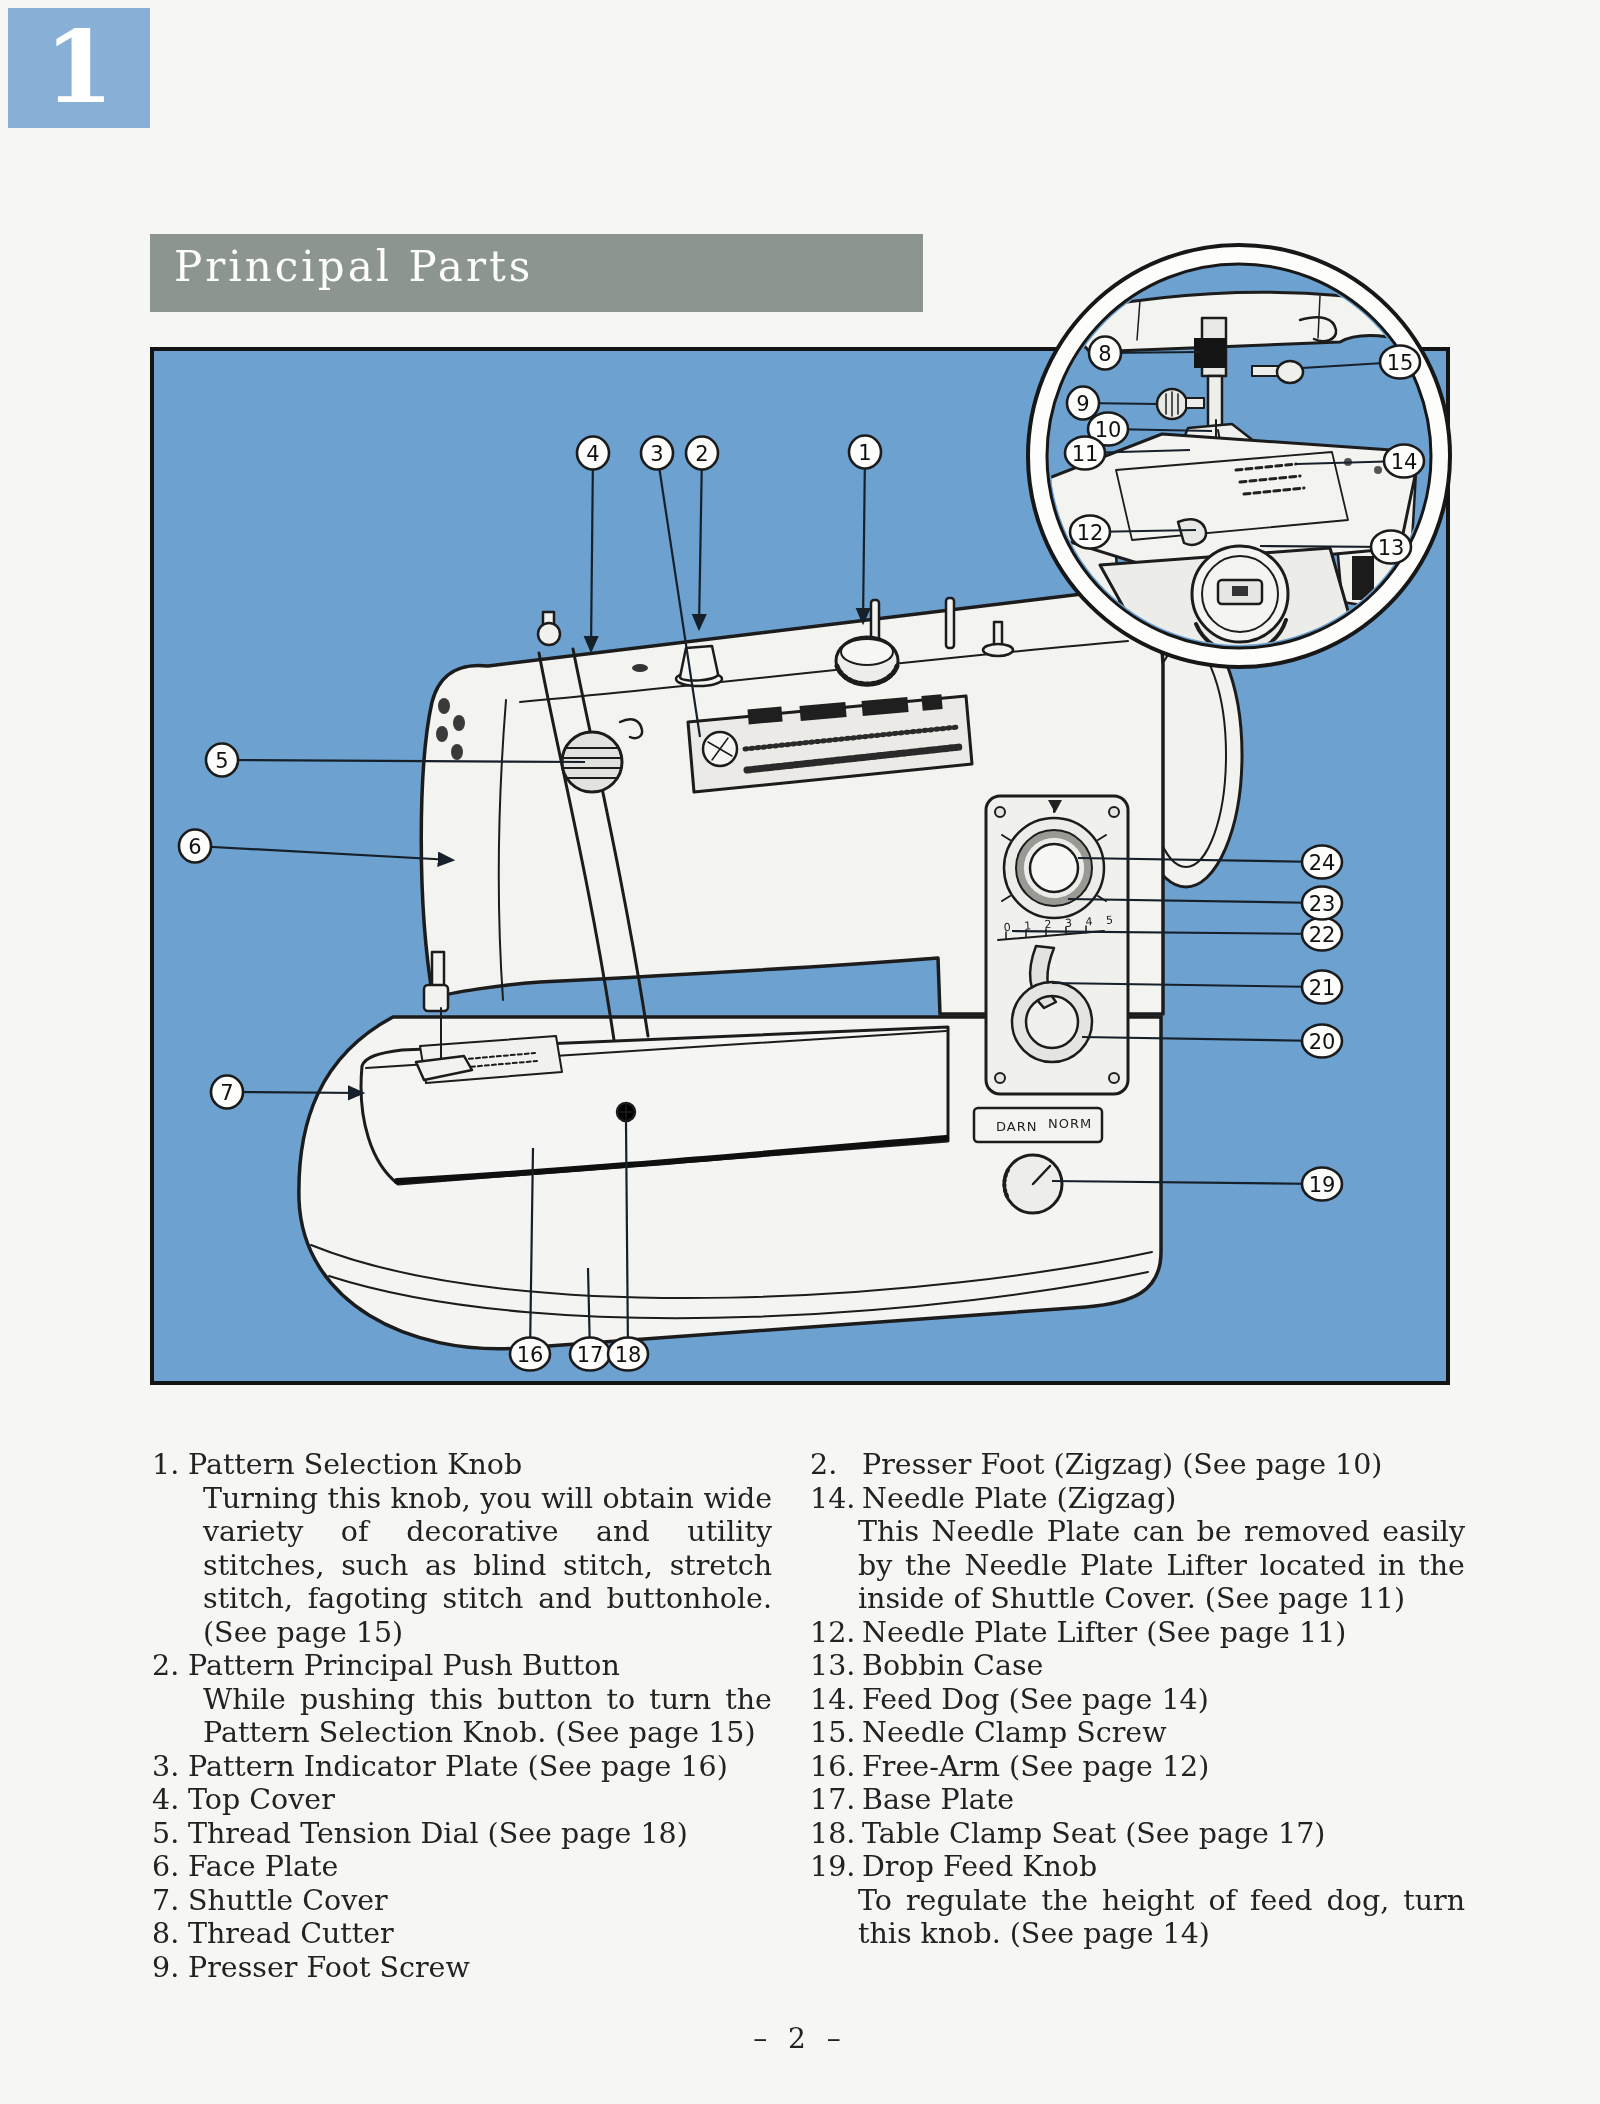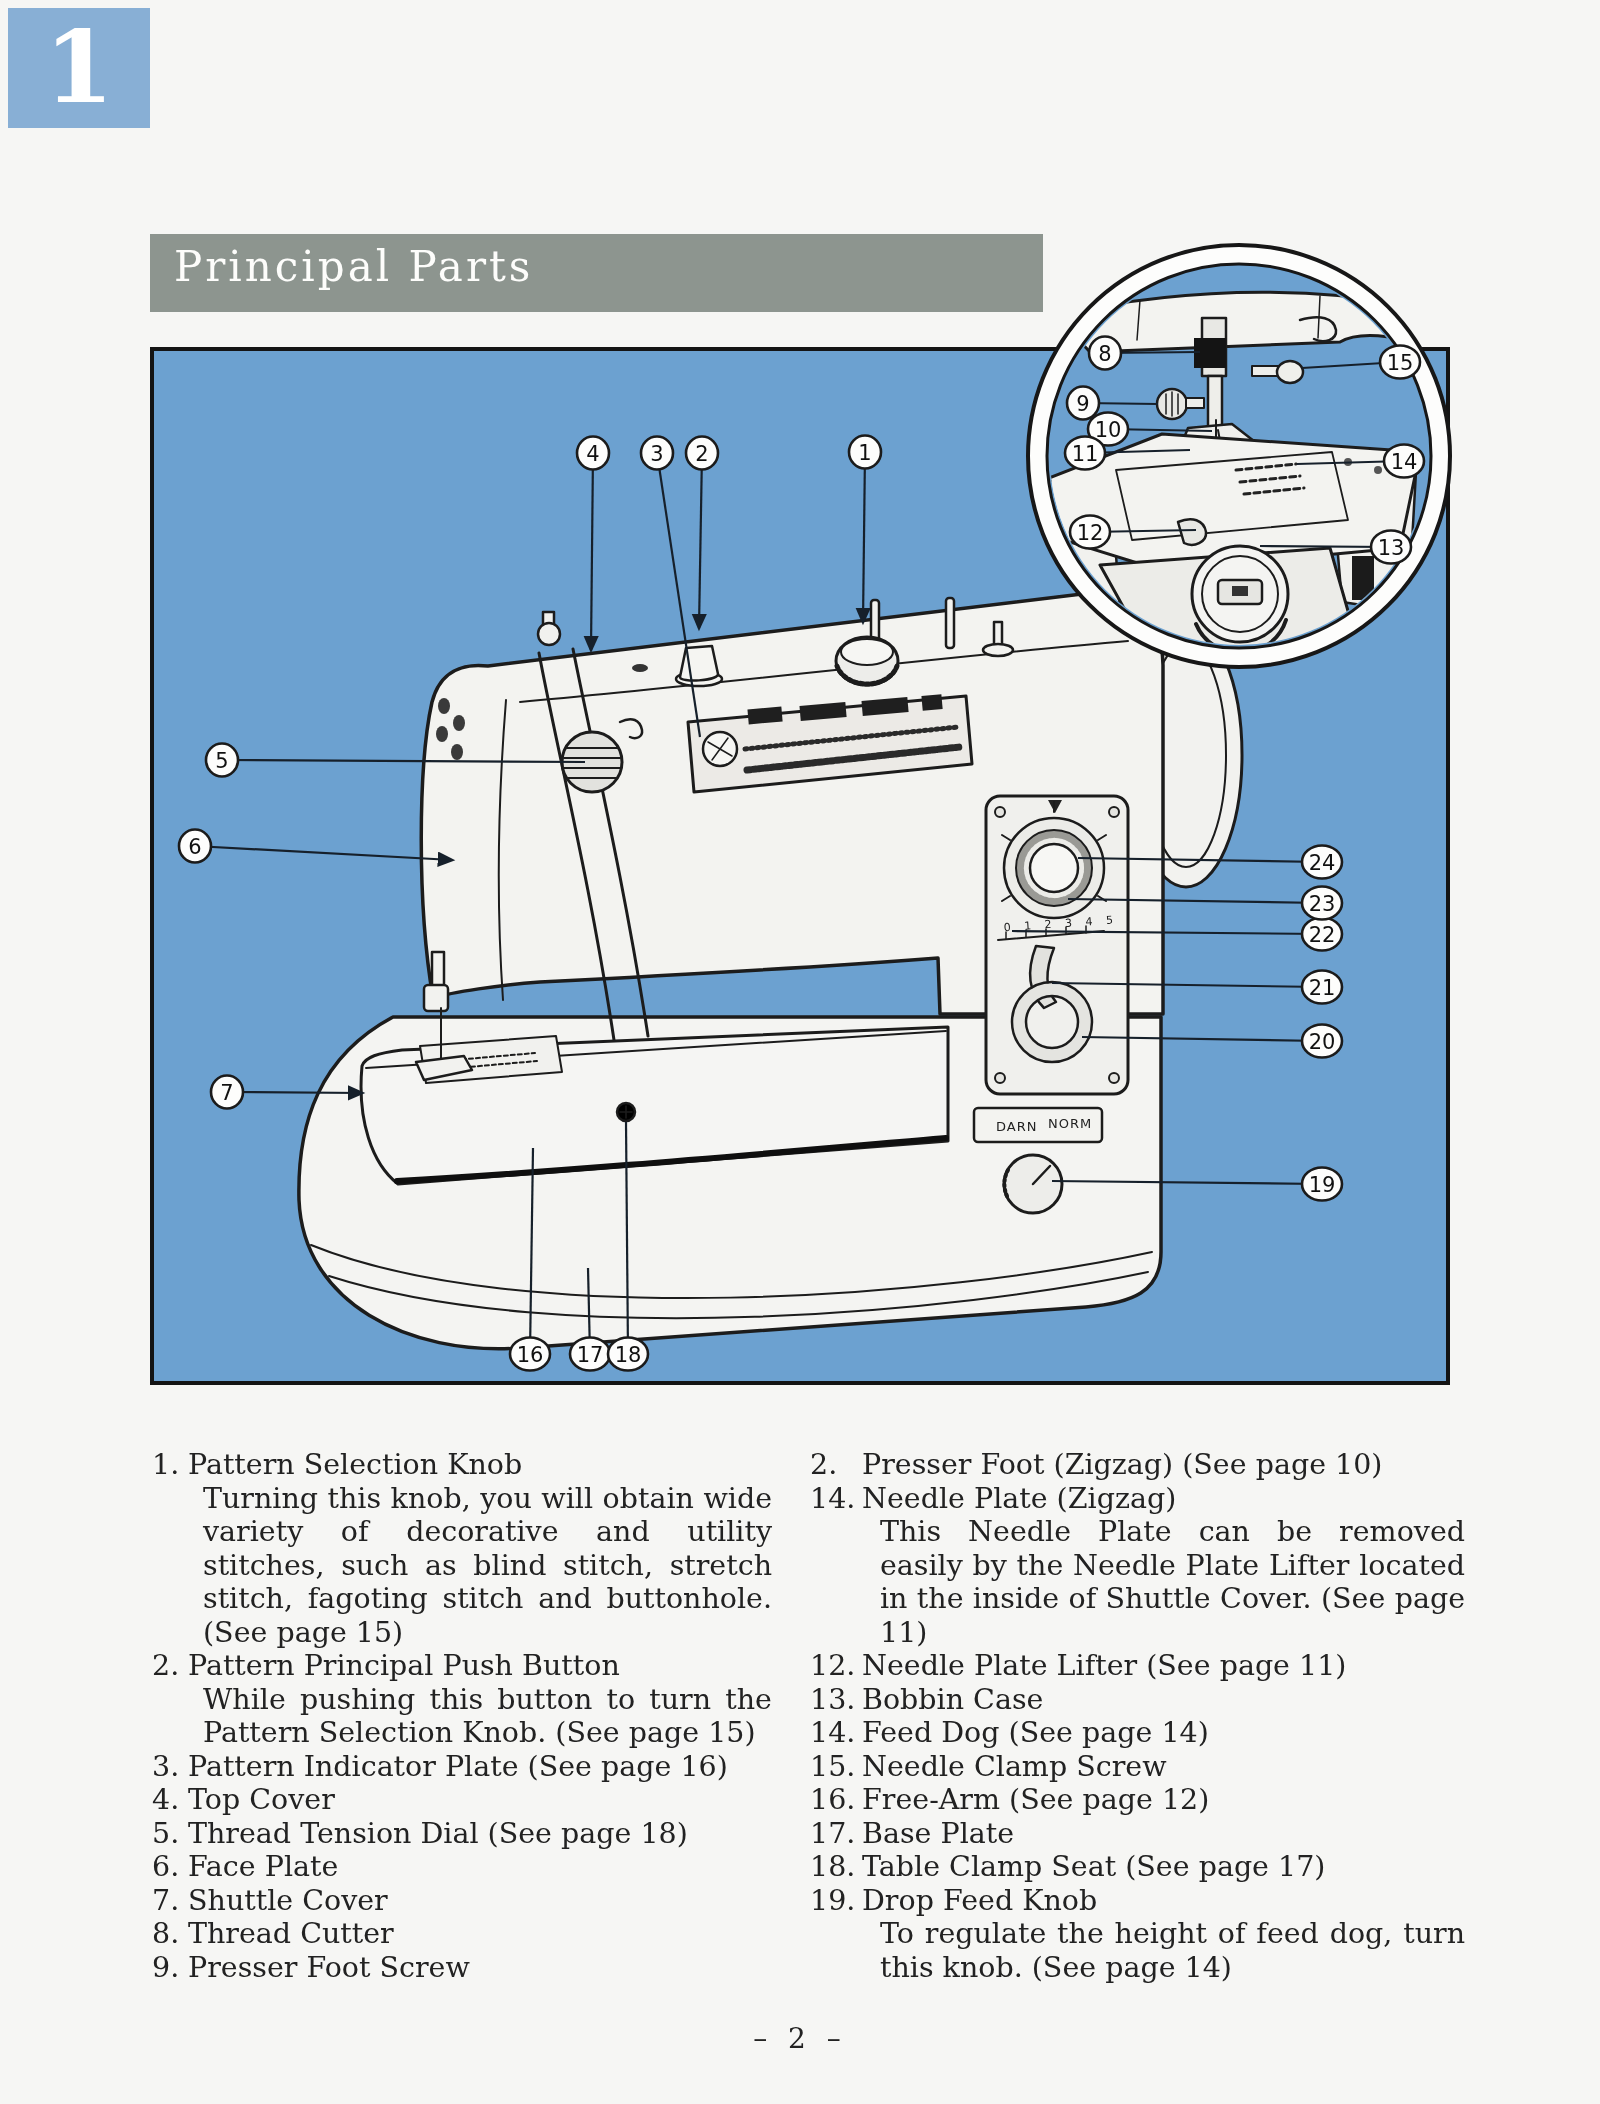--- a/index.html
+++ b/index.html
@@ -9,41 +9,41 @@
   html,body{margin:0;padding:0;}
   body{width:1600px;height:2104px;background:#e9e9e7;font-family:"DejaVu Serif", serif;}
   .page{position:relative;width:1600px;height:2104px;background:var(--paper);overflow:hidden;}
 
   .chapter-tab{position:absolute;left:8px;top:8px;width:142px;height:120px;background:var(--tab-blue);
     color:#fff;font-weight:bold;font-size:100px;text-align:center;line-height:118px;}
   .title-band{position:absolute;left:150px;top:8px;width:1035px;height:118px;background:var(--band);}
   .page-title{position:absolute;left:18px;top:10px;font-size:46px;font-weight:600;color:var(--ink);
     letter-spacing:1px;white-space:nowrap;}
 
-  .section-bar{position:absolute;left:150px;top:234px;width:893px;height:78px;background:var(--bar-gray);}
+  .section-bar{position:absolute;left:150px;top:234px;width:773px;height:78px;background:var(--bar-gray);}
   .section-title{position:absolute;left:24px;top:8px;font-size:42px;color:#fdfdfb;letter-spacing:3px;}
 
   .figure{position:absolute;left:148px;top:228px;width:1306px;height:1160px;}
   .figure svg{display:block;width:100%;height:100%;}
 
   .leader{stroke:#16202b;stroke-width:2.2px;fill:none;}
   .callout-circle{fill:#fdfdfc;stroke:#1b1b1b;stroke-width:2.6px;}
   .callout-num{font-family:"DejaVu Sans", sans-serif;font-size:21px;font-weight:500;fill:#111;
     text-anchor:middle;}
   .svg-label{font-family:"DejaVu Sans", sans-serif;fill:#222;}
 
   .parts{position:absolute;top:1448px;color:#222;font-size:28.5px;line-height:33.5px;}
   .parts.col-left{left:152px;width:620px;}
   .parts.col-right{left:810px;width:655px;}
   .item{display:flex;}
   .num{flex:0 0 36px;}
   .col-right .num{flex:0 0 52px;}
   .label{flex:1;}
   .desc{margin-left:51px;text-align:justify;}
-  .col-right .desc{margin-left:70px;}
+  .col-right .desc{margin-left:48px;}
 
   .footer{position:absolute;left:150px;top:2022px;width:1300px;text-align:center;
     font-size:28px;color:#222;letter-spacing:6px;}
 </style>
 </head>
 <body>
 
 <div class="page">
 
   <div class="chapter-tab">1</div>

